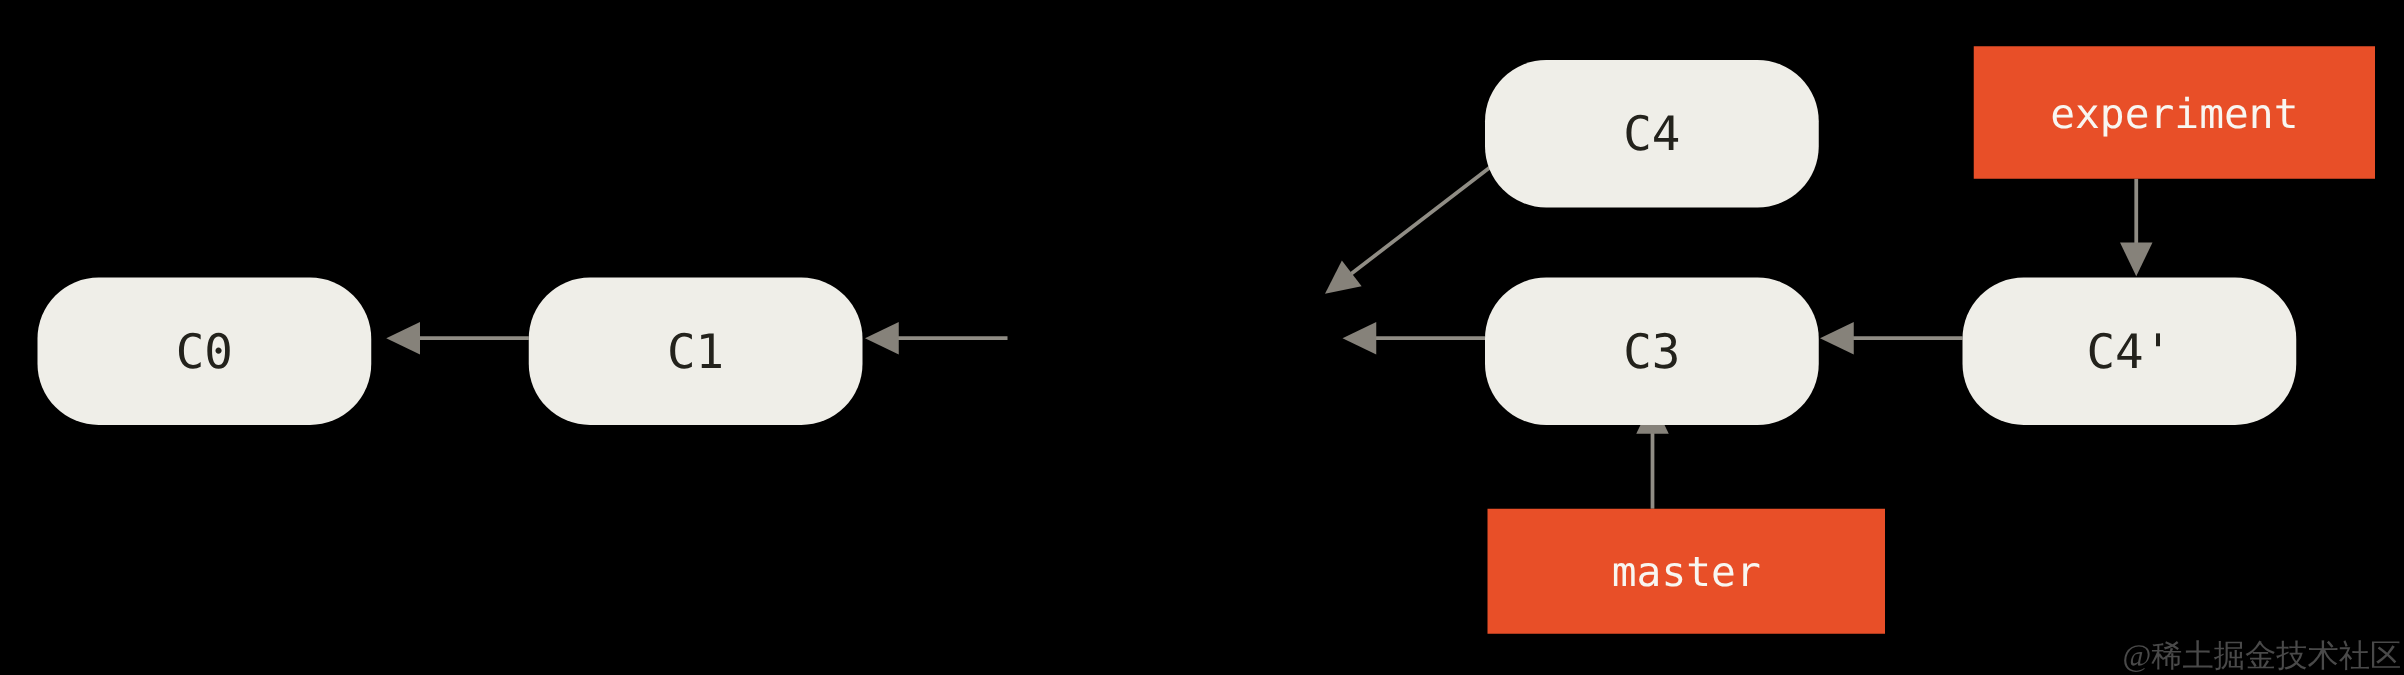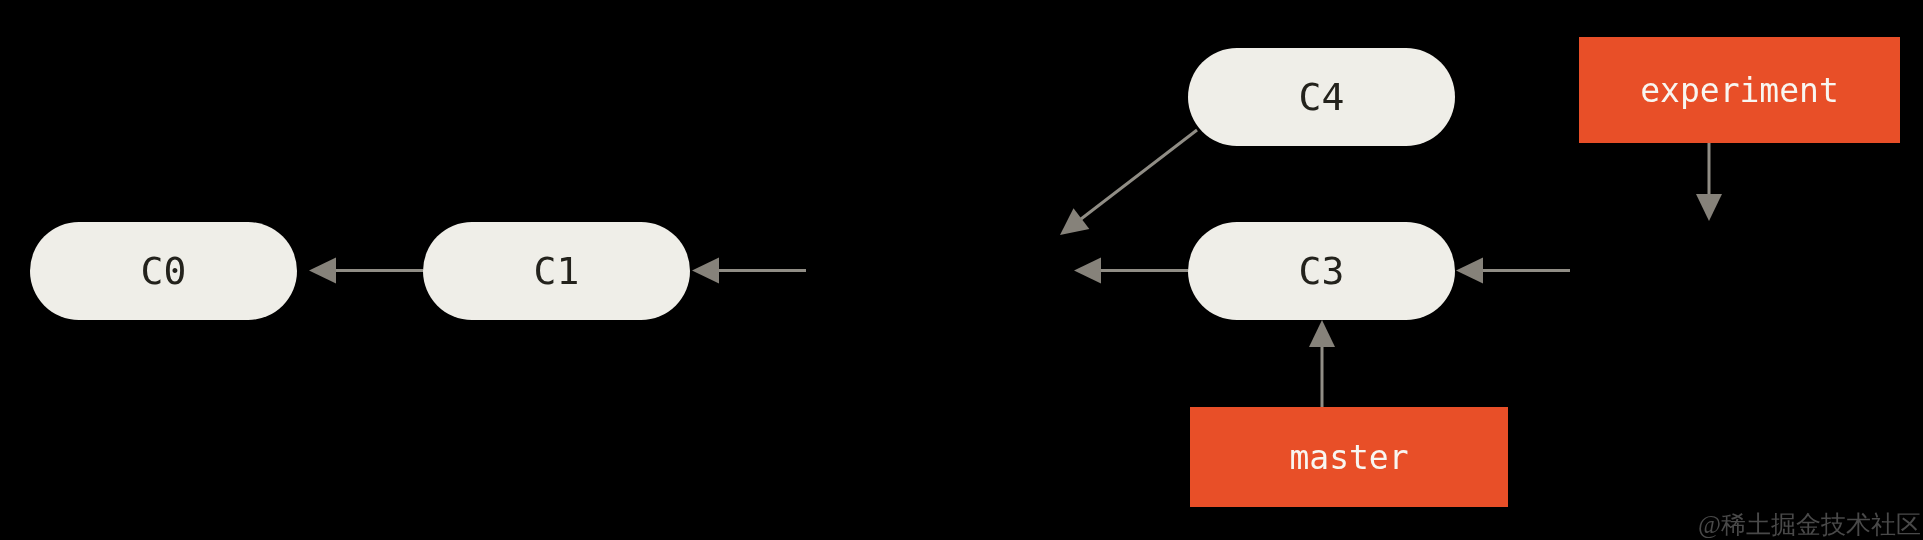--- a/index.html
+++ b/index.html
@@ -27,21 +27,21 @@
     stroke-width: 3;
     fill: none;
   }
   .edge-head {
     fill: var(--arrow-head, #86827a);
     stroke: none;
   }
   .commit {
     position: absolute;
     width: 267px;
-    height: 98px;
+    height: 118px;
     border-radius: 49px;
     background: var(--commit-fill, #efeee8);
     display: flex;
     align-items: center;
     justify-content: center;
     font-size: 38px;
     color: var(--commit-text, #23221c);
   }
   .commit-c0  { left: 30px;   top: 222px; }
   .commit-c1  { left: 423px;  top: 222px; }
@@ -104,20 +104,23 @@
   </div>
   <div class="commit commit-c1">
     <span>C1</span>
   </div>
   <div class="commit commit-c3">
     <span>C3</span>
   </div>
   <div class="commit commit-c4">
     <span>C4</span>
   </div>
+  <div class="commit commit-c4p">
+    <span>C4'</span>
+  </div>
 
   <div class="branch branch-master">
     <span>master</span>
   </div>
   <div class="branch branch-experiment">
     <span>experiment</span>
   </div>
 
   <div class="watermark">@稀土掘金技术社区</div>
 

